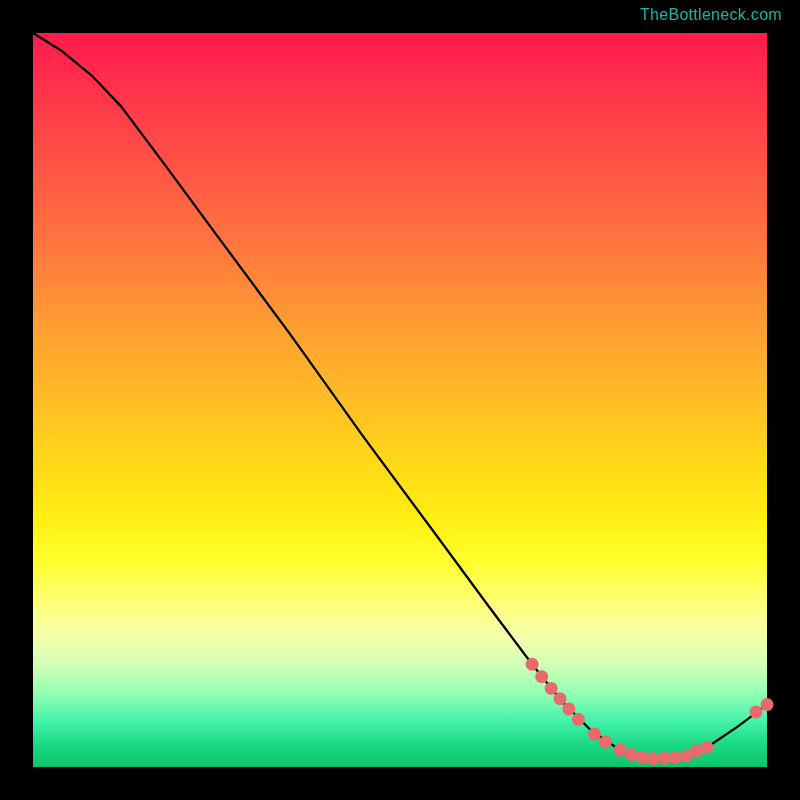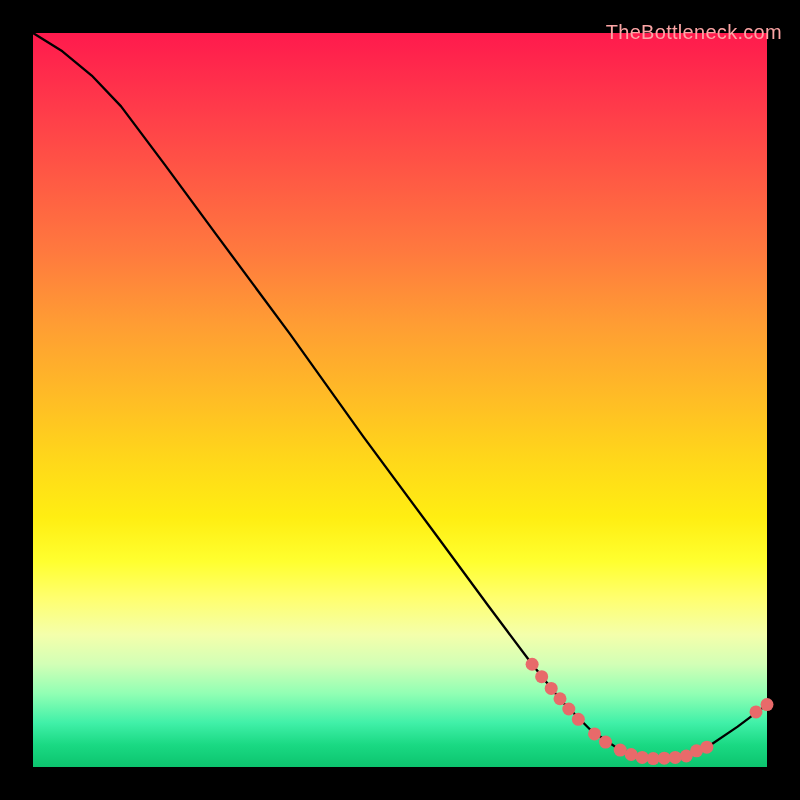--- a/index.html
+++ b/index.html
@@ -14,26 +14,25 @@
   .container {
     position: relative;
     width: 800px;
     height: 800px;
     background: #000;
   }
   .watermark {
     position: absolute;
     top: 6px;
     right: 18px;
-    color: #fca5a5;
-    font-size: 20px;
+    color: #14b8a6;
+    font-size: 16px;
     font-weight: 500;
     letter-spacing: 0.3px;
     z-index: 10;
-    margin-top: 15px;
   }
   .plot-area {
     position: absolute;
     left: 33px;
     top: 33px;
     width: 734px;
     height: 734px;
     background: linear-gradient(to bottom,
       #ff1a4d 0%,
       #ff3a4a 10%,

